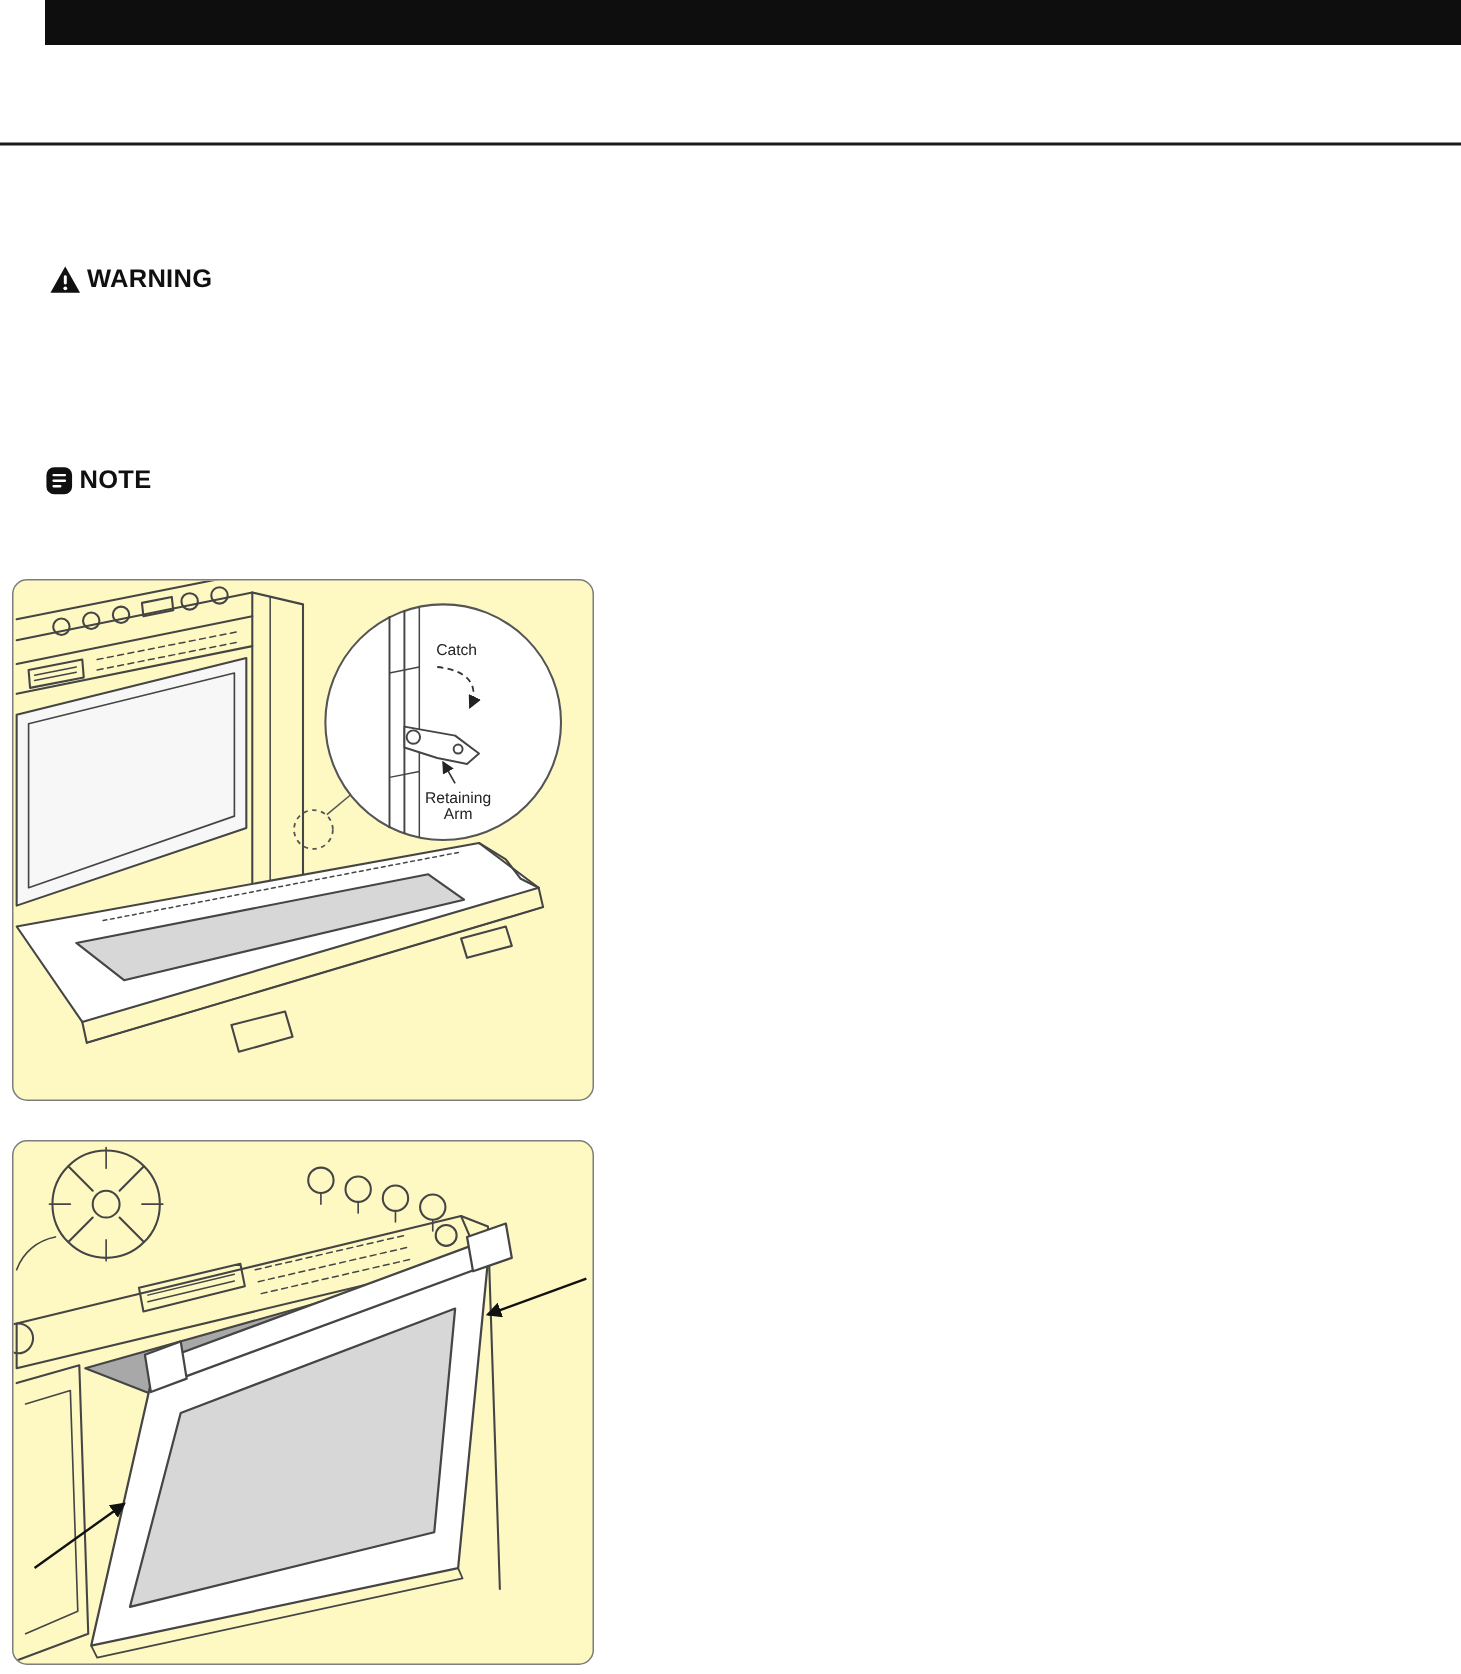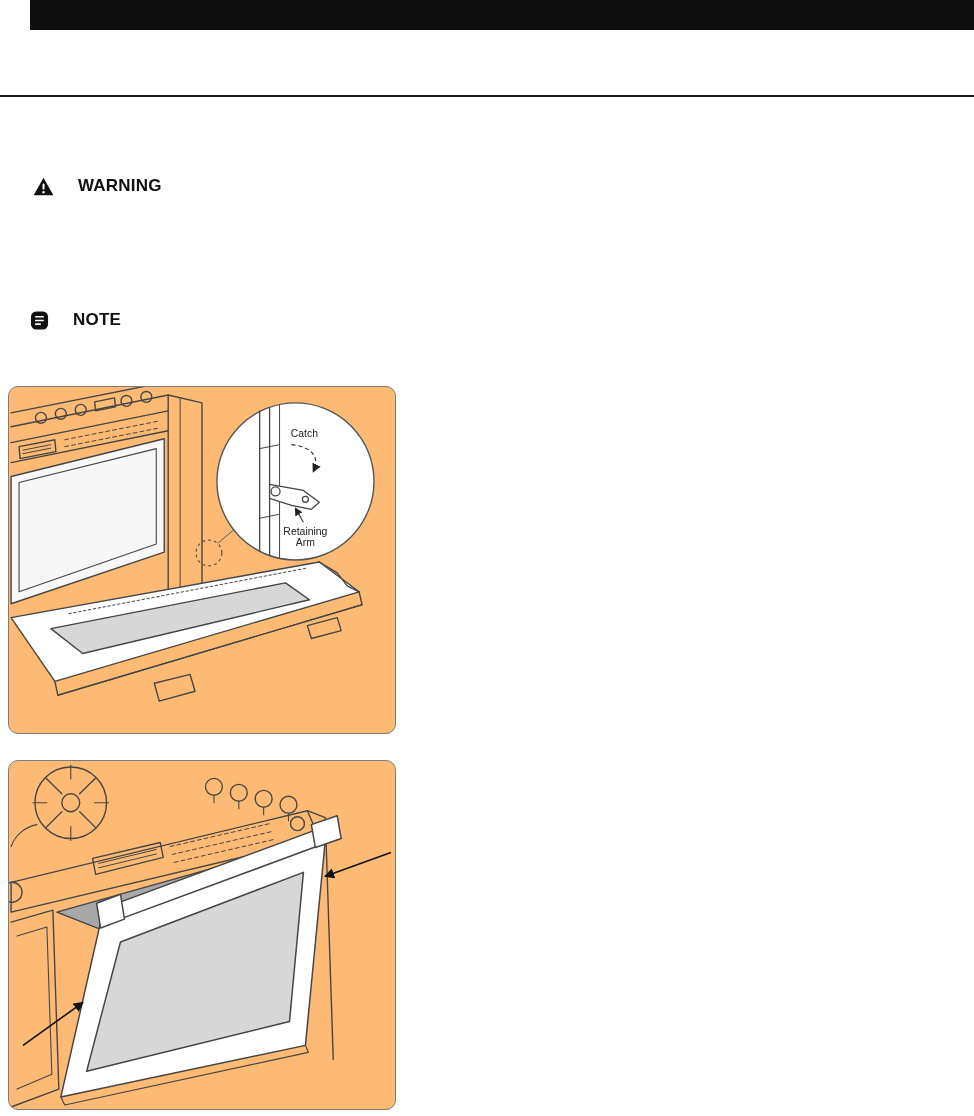--- a/index.html
+++ b/index.html
@@ -5,29 +5,29 @@
   * { margin:0; padding:0; box-sizing:border-box; }
   html,body { background:#ffffff; }
   body {
     width:974px; height:1116px; position:relative; overflow:hidden;
     font-family:"Liberation Sans", sans-serif; color:#111;
   }
   .topbar { position:absolute; top:0; left:30px; width:944px; height:30px; background:#0e0e0e; }
   .rule   { position:absolute; top:95px; left:0; width:974px; height:2px; background:#1b1b1b; }
 
   .heading {
-    position:absolute; display:flex; align-items:center; gap:24px;
+    position:absolute; display:flex; align-items:center; gap:4px;
     font-weight:bold; font-size:17px; letter-spacing:0.2px; color:#101010;
   }
   #warning-heading { top:176px; left:33px; }
   #note-heading    { top:310px; left:30px; }
   .heading svg { display:block; }
 
   .fig {
-    position:absolute; left:8px; width:388px; background:#fdba74;
+    position:absolute; left:8px; width:388px; background:#fef9c3;
     border:1.6px solid #7d7d7d; border-radius:10px; overflow:hidden;
   }
   #fig1 { top:386px; height:348px; }
   #fig2 { top:760px; height:350px; }
   .fig svg { width:100%; height:100%; display:block; }
   svg text { font-family:"Liberation Sans", sans-serif; font-size:10.5px; fill:#222; }
 </style>
 </head>
 <body>
 

